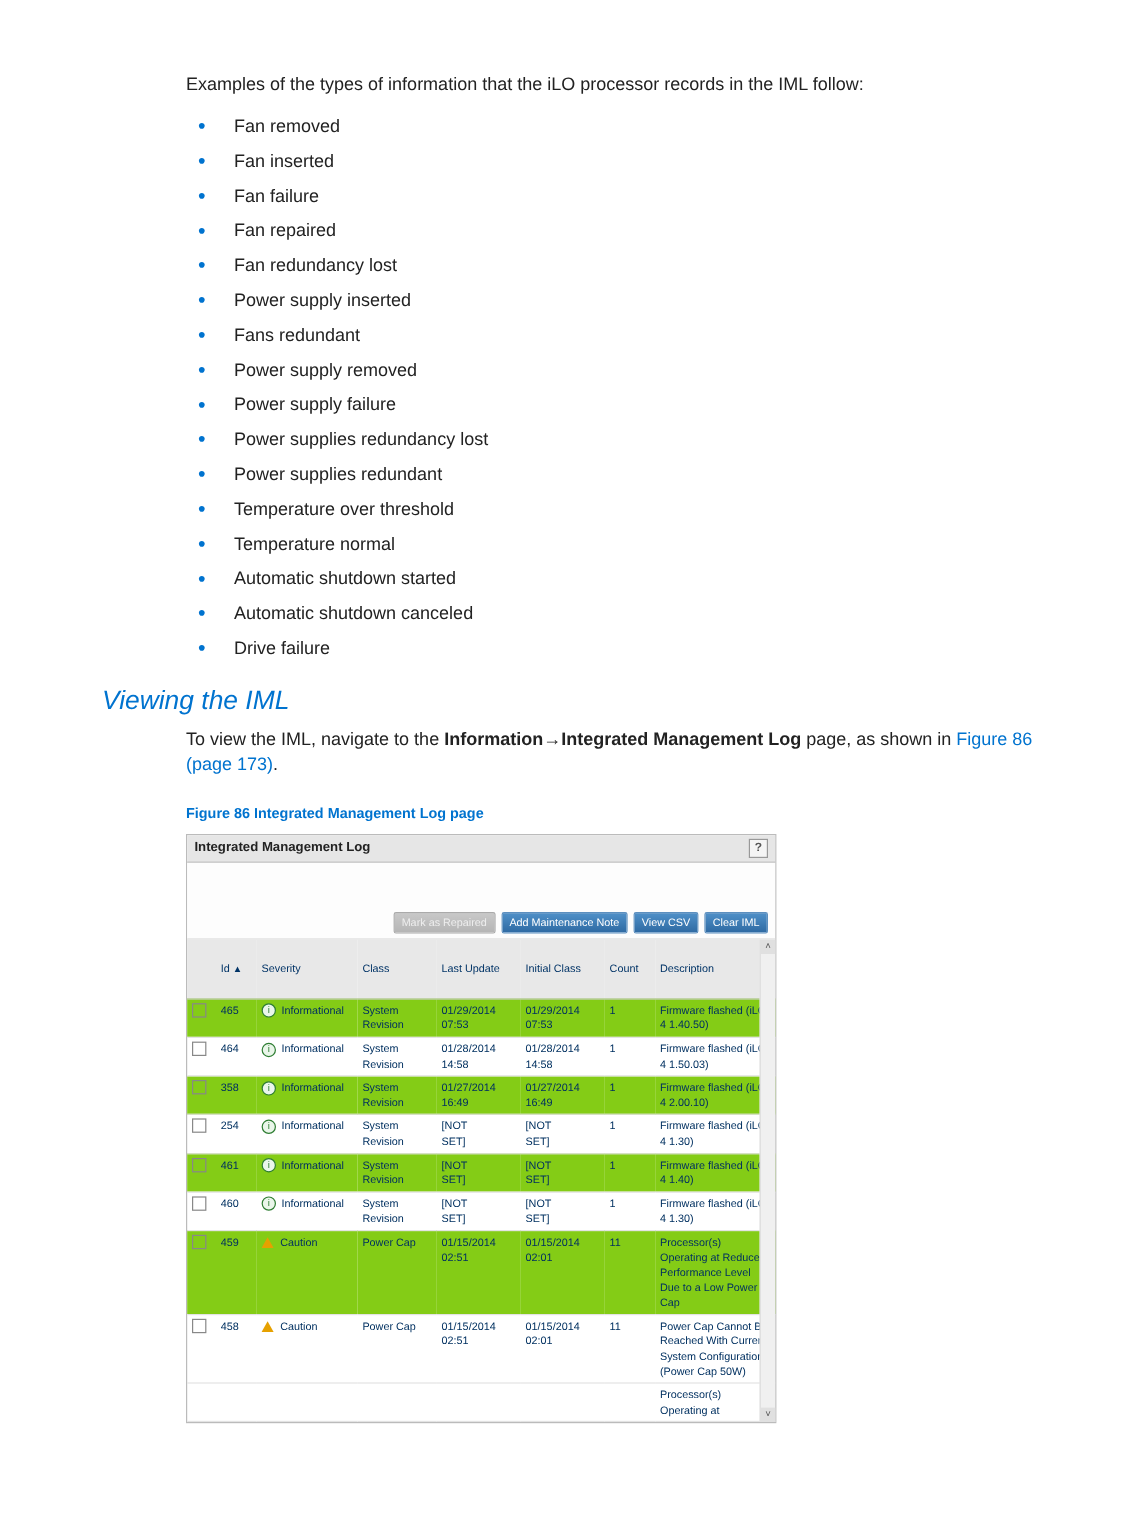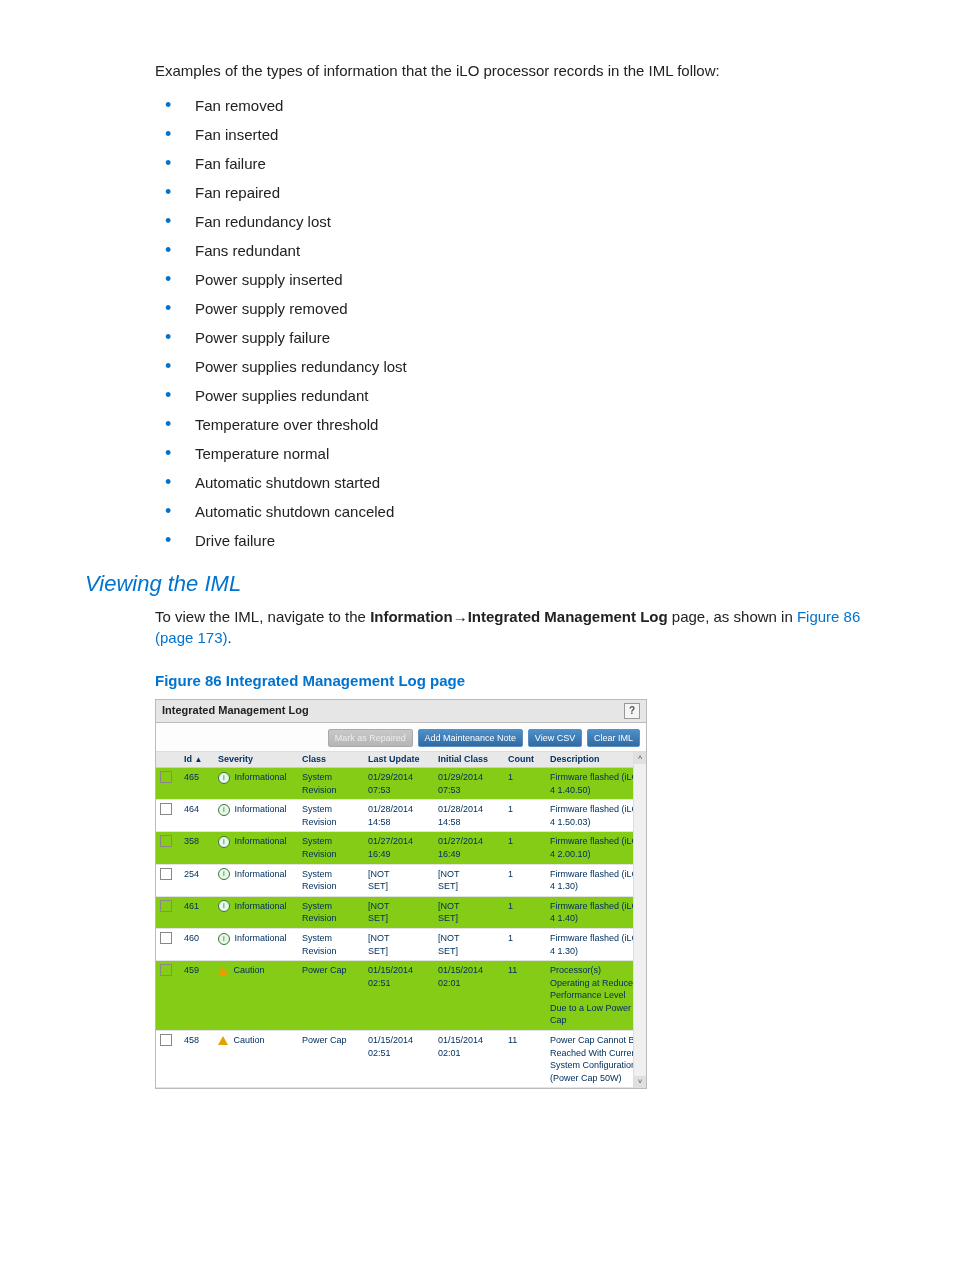--- a/index.html
+++ b/index.html
@@ -39,21 +39,21 @@
     margin: 14px 0 6px 0;
     font-style: italic;
   }
   .body-para {
     margin: 4px 0 4px 70px;
   }
   .link-text { color: #0073cf; }
   .figure-caption {
     color: #0073cf;
     font-weight: bold;
-    font-size: 15px;
+    font-size: 12px;
     margin: 22px 0 8px 70px;
   }
   .figure-wrap {
     margin-left: 70px;
     width: 490px;
     border: 1px solid #bbb;
     font-size: 10px;
     font-family: Arial, sans-serif;
     background: #fff;
   }
@@ -86,38 +86,39 @@
   .toolbar .btn {
     display: inline-block;
     font-size: 9px;
     padding: 2px 6px;
     border: 1px solid #5c8fbf;
     border-radius: 2px;
     margin-left: 2px;
     color: #fff;
     background: linear-gradient(#4f90c8,#2f6aa3);
     cursor: pointer;
+    margin-top: 35px;
   }
   .toolbar .btn.disabled {
     background: linear-gradient(#c8c8c8,#b5b5b5);
     border-color: #aaa;
     color: #eee;
   } 
   .log-table-wrap { position: relative; }
   table.log {
     width: 100%;
     border-collapse: collapse;
     font-size: 9px;
   }
   table.log th {
     background: #e8e8e8;
     text-align: left;
-    padding: 1px 4px;
+    padding: 18px 4px;
     border-bottom: 1px solid #ccc;
-    font-weight: bold;
+    font-weight: normal;
     color: #003366;
   }
   table.log td {
     padding: 3px 4px;
     border-bottom: 1px solid #e3e3e3;
     vertical-align: top;
     color: #003060;
   }
   table.log tr.alt td { background: #84cc16; }
   .chk {
@@ -173,22 +174,22 @@
 <body>
 
 <p class="intro-text">Examples of the types of information that the iLO processor records in the IML follow:</p>
 
 <ul class="bullets">
   <li>Fan removed</li>
   <li>Fan inserted</li>
   <li>Fan failure</li>
   <li>Fan repaired</li>
   <li>Fan redundancy lost</li>
+  <li>Power supply inserted</li>
   <li>Fans redundant</li>
-  <li>Power supply inserted</li>
   <li>Power supply removed</li>
   <li>Power supply failure</li>
   <li>Power supplies redundancy lost</li>
   <li>Power supplies redundant</li>
   <li>Temperature over threshold</li>
   <li>Temperature normal</li>
   <li>Automatic shutdown started</li>
   <li>Automatic shutdown canceled</li>
   <li>Drive failure</li>
 </ul>
@@ -303,20 +304,30 @@
           <tr>
             <td><span class="chk"></span></td>
             <td>458</td>
             <td><span class="sev-caution-tri"></span> Caution</td>
             <td>Power Cap</td>
             <td>01/15/2014<br>02:51</td>
             <td>01/15/2014<br>02:01</td>
             <td>11</td>
             <td>Power Cap Cannot Be Reached With Current System Configuration (Power Cap 50W)</td>
           </tr>
+          <tr class="partial-row">
+            <td></td>
+            <td></td>
+            <td></td>
+            <td></td>
+            <td></td>
+            <td></td>
+            <td></td>
+            <td>Processor(s) Operating at</td>
+          </tr>
         </tbody>
     </table>
     <div class="vscroll">
       <div class="up">˄</div>
       <div class="down">˅</div>
     </div>
   </div>
 </div>
 
 </body></html>

